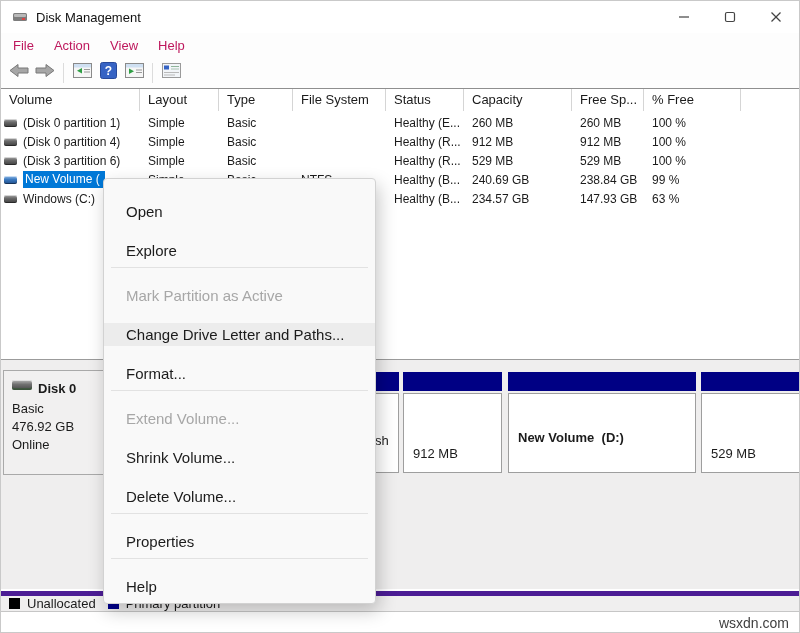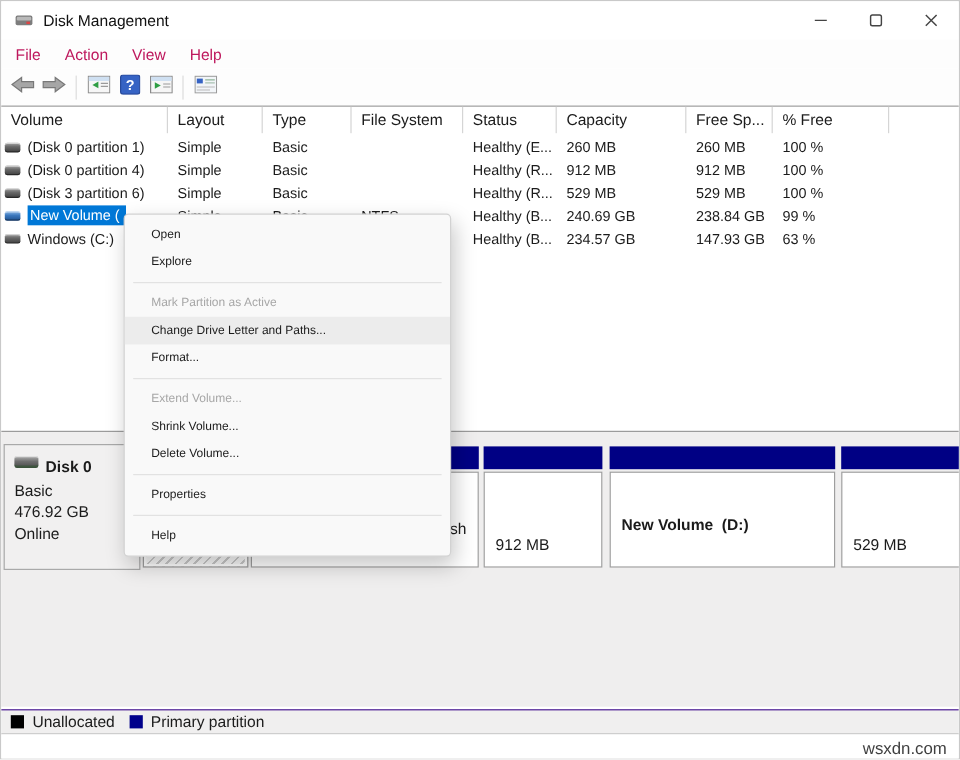--- a/index.html
+++ b/index.html
@@ -36,21 +36,21 @@
   .hdd-icon { flex:0 0 auto; width:13px; height:8px; border-radius:2px;
       background:linear-gradient(180deg,#a9a9a9 0%,#6a6a6a 40%,#3e3e3e 100%);
       box-shadow:inset 0 1px 0 rgba(255,255,255,.55), inset 0 -1px 0 rgba(0,0,0,.4); }
   .hdd-icon.sel-ic { background:linear-gradient(180deg,#8db9e8 0%,#3a77bd 45%,#1f4f8c 100%); }
   .selbg { background:#0078d7; color:#fff; padding:1px 5px 2px 2px; }
 
   
   .ctx { position:absolute; left:102px; top:177px; width:273px; z-index:50;
       background:#f9f9f9; border:1px solid #d2d2d2; border-radius:4px;
       box-shadow:3px 7px 18px rgba(0,0,0,.22); padding:5px 0; }
-  .ctx-item { height:23px; line-height:23px; padding-left:22px; font-size:10px; color:#1b1b1b; white-space:nowrap; }
+  .ctx-item { height:23px; line-height:23px; padding-left:22px; font-size:15px; color:#1b1b1b; white-space:nowrap;margin-top:16px; }
   .ctx-item.disabled { color:#a7a7a7; }
   .ctx-item.hl { background:#ececec; }
   .ctx-sep { height:1px; background:#e2e2e2; margin:5px 7px; }
 
   
   .bottom { position:absolute; top:358px; left:0; right:0; height:230px; background:#efeeee; border-top:1px solid #9b9b9b; }
   .disk-panel { position:absolute; left:2px; top:10px; width:114px; height:105px; background:#f1f0f0; border:1px solid #a9a9a9; padding:9px 0 0 8px; font-size:13px; line-height:18px; color:#1b1b1b; }
   .dp-title { display:flex; align-items:flex-start; gap:6px; margin-bottom:2px; }
   .dp-title b { font-size:13px; }
   .disk-icon { width:20px; height:10px; border-radius:2px;
@@ -61,21 +61,21 @@
   .pbar { height:19px; background:#000084; }
   .pbody { position:absolute; top:21px; left:0; right:0; bottom:0; background:#fff; border:1px solid #9e9e9e; overflow:hidden; }
   .pbody.hatch { background:repeating-linear-gradient(135deg,#c9c9c9 0px,#c9c9c9 1.5px,#f8f8f8 1.5px,#f8f8f8 5.5px); box-shadow:inset 0 0 0 2px #fff; }
   .ptext { padding:4px 0 0 9px; font-size:13px; line-height:16px; color:#1b1b1b; white-space:pre; }
   .ptext.low { padding-top:20px; }
   .pt-title { font-weight:bold; }
   .frag { position:absolute; left:165px; top:39px; font-size:13px; color:#1b1b1b; }
 
   
   .gapline { position:absolute; top:588px; left:0; right:0; height:2px; background:#fff; }
-  .legend { position:absolute; top:590px; left:0; right:0; height:21px; background:#f0efef; border-top:1px solid #4c1d95; border-bottom:1px solid #c6c6c6; display:flex; align-items:center; padding-left:8px; font-size:13px; color:#1b1b1b; }
+  .legend { position:absolute; top:590px; left:0; right:0; height:21px; background:#f0efef; border-top:5px solid #4c1d95; border-bottom:1px solid #c6c6c6; display:flex; align-items:center; padding-left:8px; font-size:13px; color:#1b1b1b; }
   .sq { width:11px; height:11px; display:inline-block; margin-right:7px; }
   .sq-black { background:#000000; }
   .sq-navy { background:#00008b; margin-left:12px; }
   .footer { position:absolute; top:611px; left:0; right:0; height:22px; background:#fff; }
   .wm { position:absolute; right:10px; top:3px; font-size:14px; color:#3f3f3f; }
 </style>
 </head>
 <body>
 
 <div class="win">

